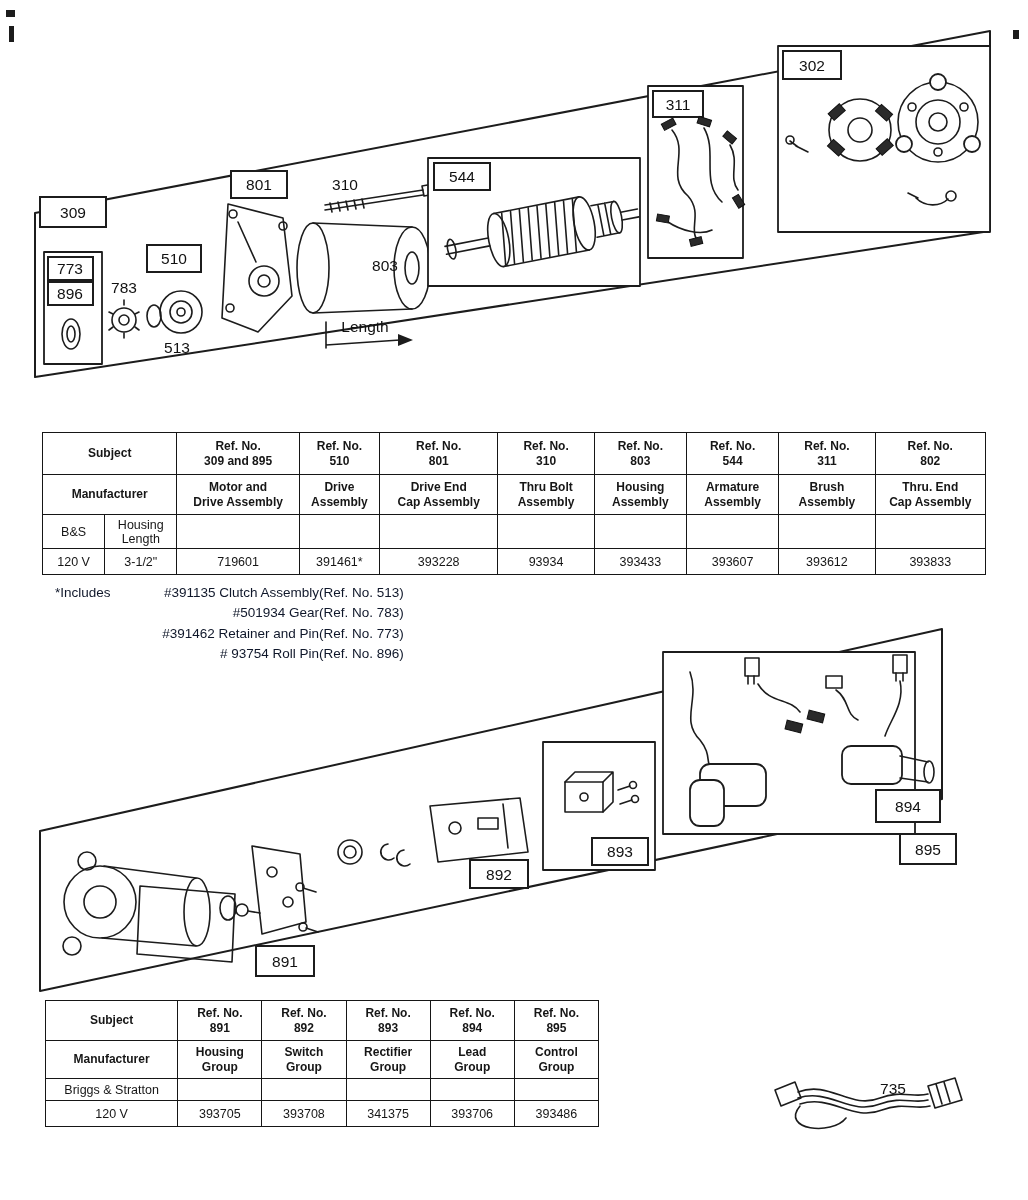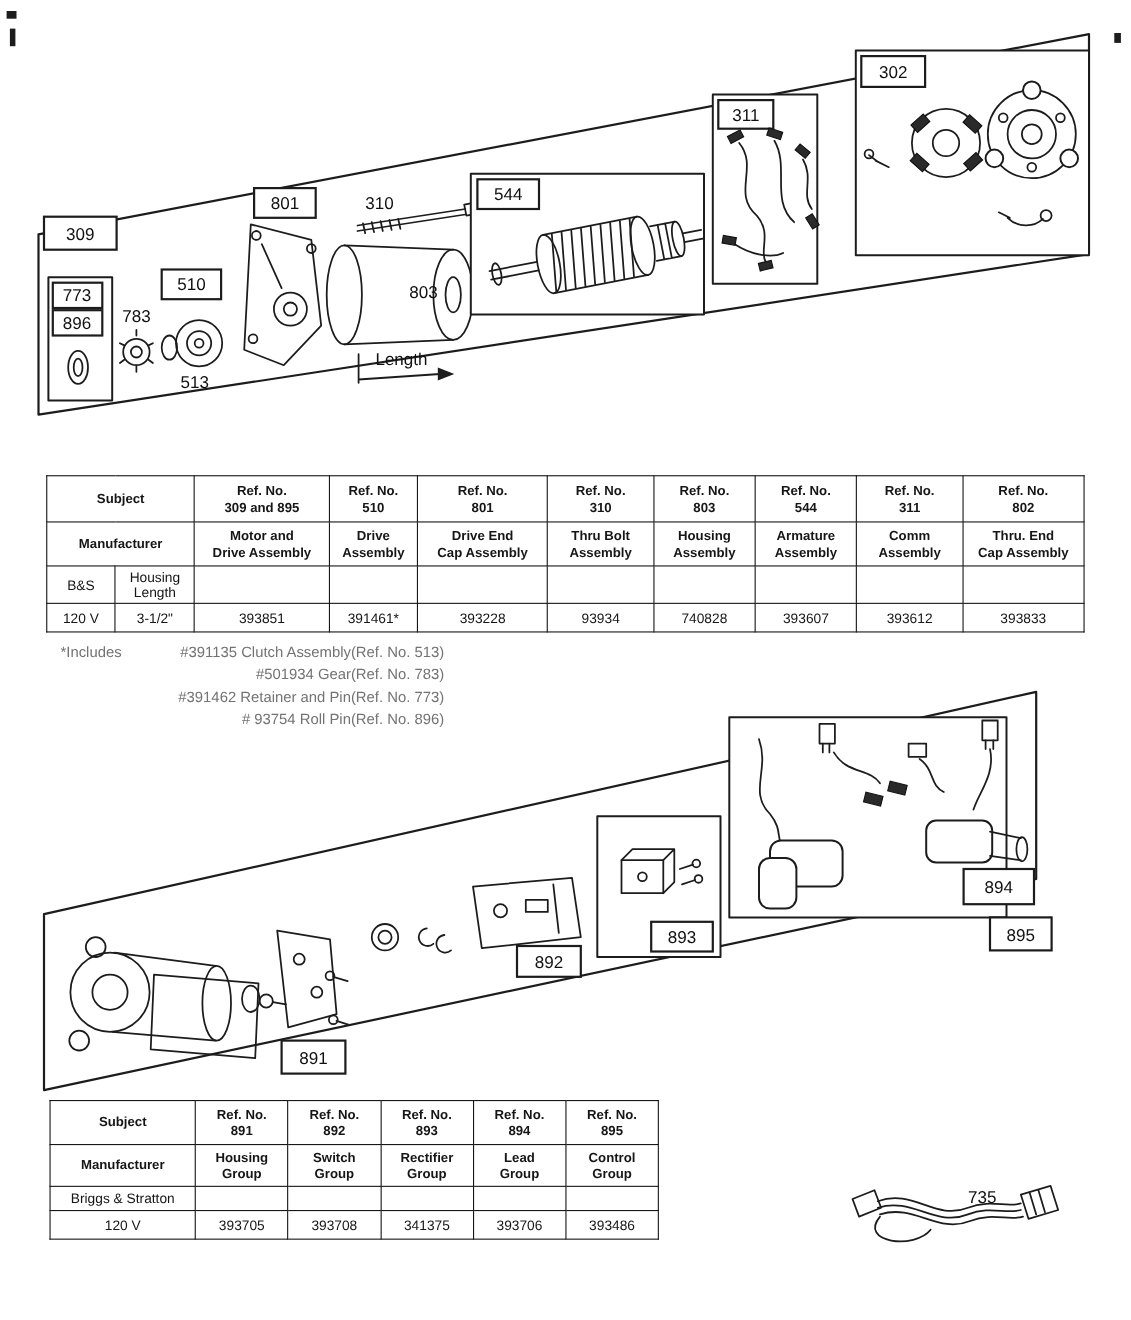--- a/index.html
+++ b/index.html
@@ -14,21 +14,21 @@
   svg text{font-family:"Liberation Sans",sans-serif;fill:#111;}
   svg .lbl{font-size:15.5px;text-anchor:middle;}
   .tbl{border-collapse:collapse;table-layout:fixed;background:#fff;}
   .tbl th,.tbl td{border:1.5px solid #161616;text-align:center;vertical-align:middle;white-space:pre-line;padding:1px 3px;overflow:hidden;}
   .tbl th{font-size:12px;font-weight:700;line-height:1.25;}
   .tbl td{font-size:12.5px;font-weight:400;}
   #table1{width:944px;}
   #table1 tr.r1{height:42px;} #table1 tr.r2{height:40px;} #table1 tr.r3{height:34px;} #table1 tr.r4{height:26px;}
   #table2{width:554px;}
   #table2 tr.r1{height:40px;} #table2 tr.r2{height:38px;} #table2 tr.r3{height:22px;} #table2 tr.r4{height:26px;}
-  .footnotes{font-size:13.5px;line-height:1.5;color:#737373;}
+  .footnotes{font-size:13.5px;line-height:1.5;color:#0f172a;}
   .fn-line{display:flex;}
   .fn-prefix{width:70px;white-space:pre;}
   .fn-part{width:194px;white-space:pre;text-align:right;}
   .fn-ref{white-space:pre;}
 </style>
 </head>
 <body>
 
 <svg class="abs" style="left:0;top:0;" width="1028" height="1200" viewBox="0 0 1028 1200">
 
@@ -298,46 +298,46 @@
     <th>Drive
 Assembly</th>
     <th>Drive End
 Cap Assembly</th>
     <th>Thru Bolt
 Assembly</th>
     <th>Housing
 Assembly</th>
     <th>Armature
 Assembly</th>
-    <th>Comm
+    <th>Brush
 Assembly</th>
     <th>Thru. End
 Cap Assembly</th>
   </tr>
   <tr class="r3">
     <td>B&amp;S</td>
     <td>Housing
 Length</td>
     <td></td>
     <td></td>
     <td></td>
     <td></td>
     <td></td>
     <td></td>
     <td></td>
     <td></td>
   </tr>
   <tr class="r4">
     <td>120 V</td>
     <td>3-1/2"</td>
-    <td>393851</td>
+    <td>719601</td>
     <td>391461*</td>
     <td>393228</td>
     <td>93934</td>
-    <td>740828</td>
+    <td>393433</td>
     <td>393607</td>
     <td>393612</td>
     <td>393833</td>
   </tr>
 </tbody>
   </table>
 
 <div class="footnotes abs" style="left:55px;top:583px;">
   <div class="fn-line">
     <span class="fn-prefix">*Includes</span>

